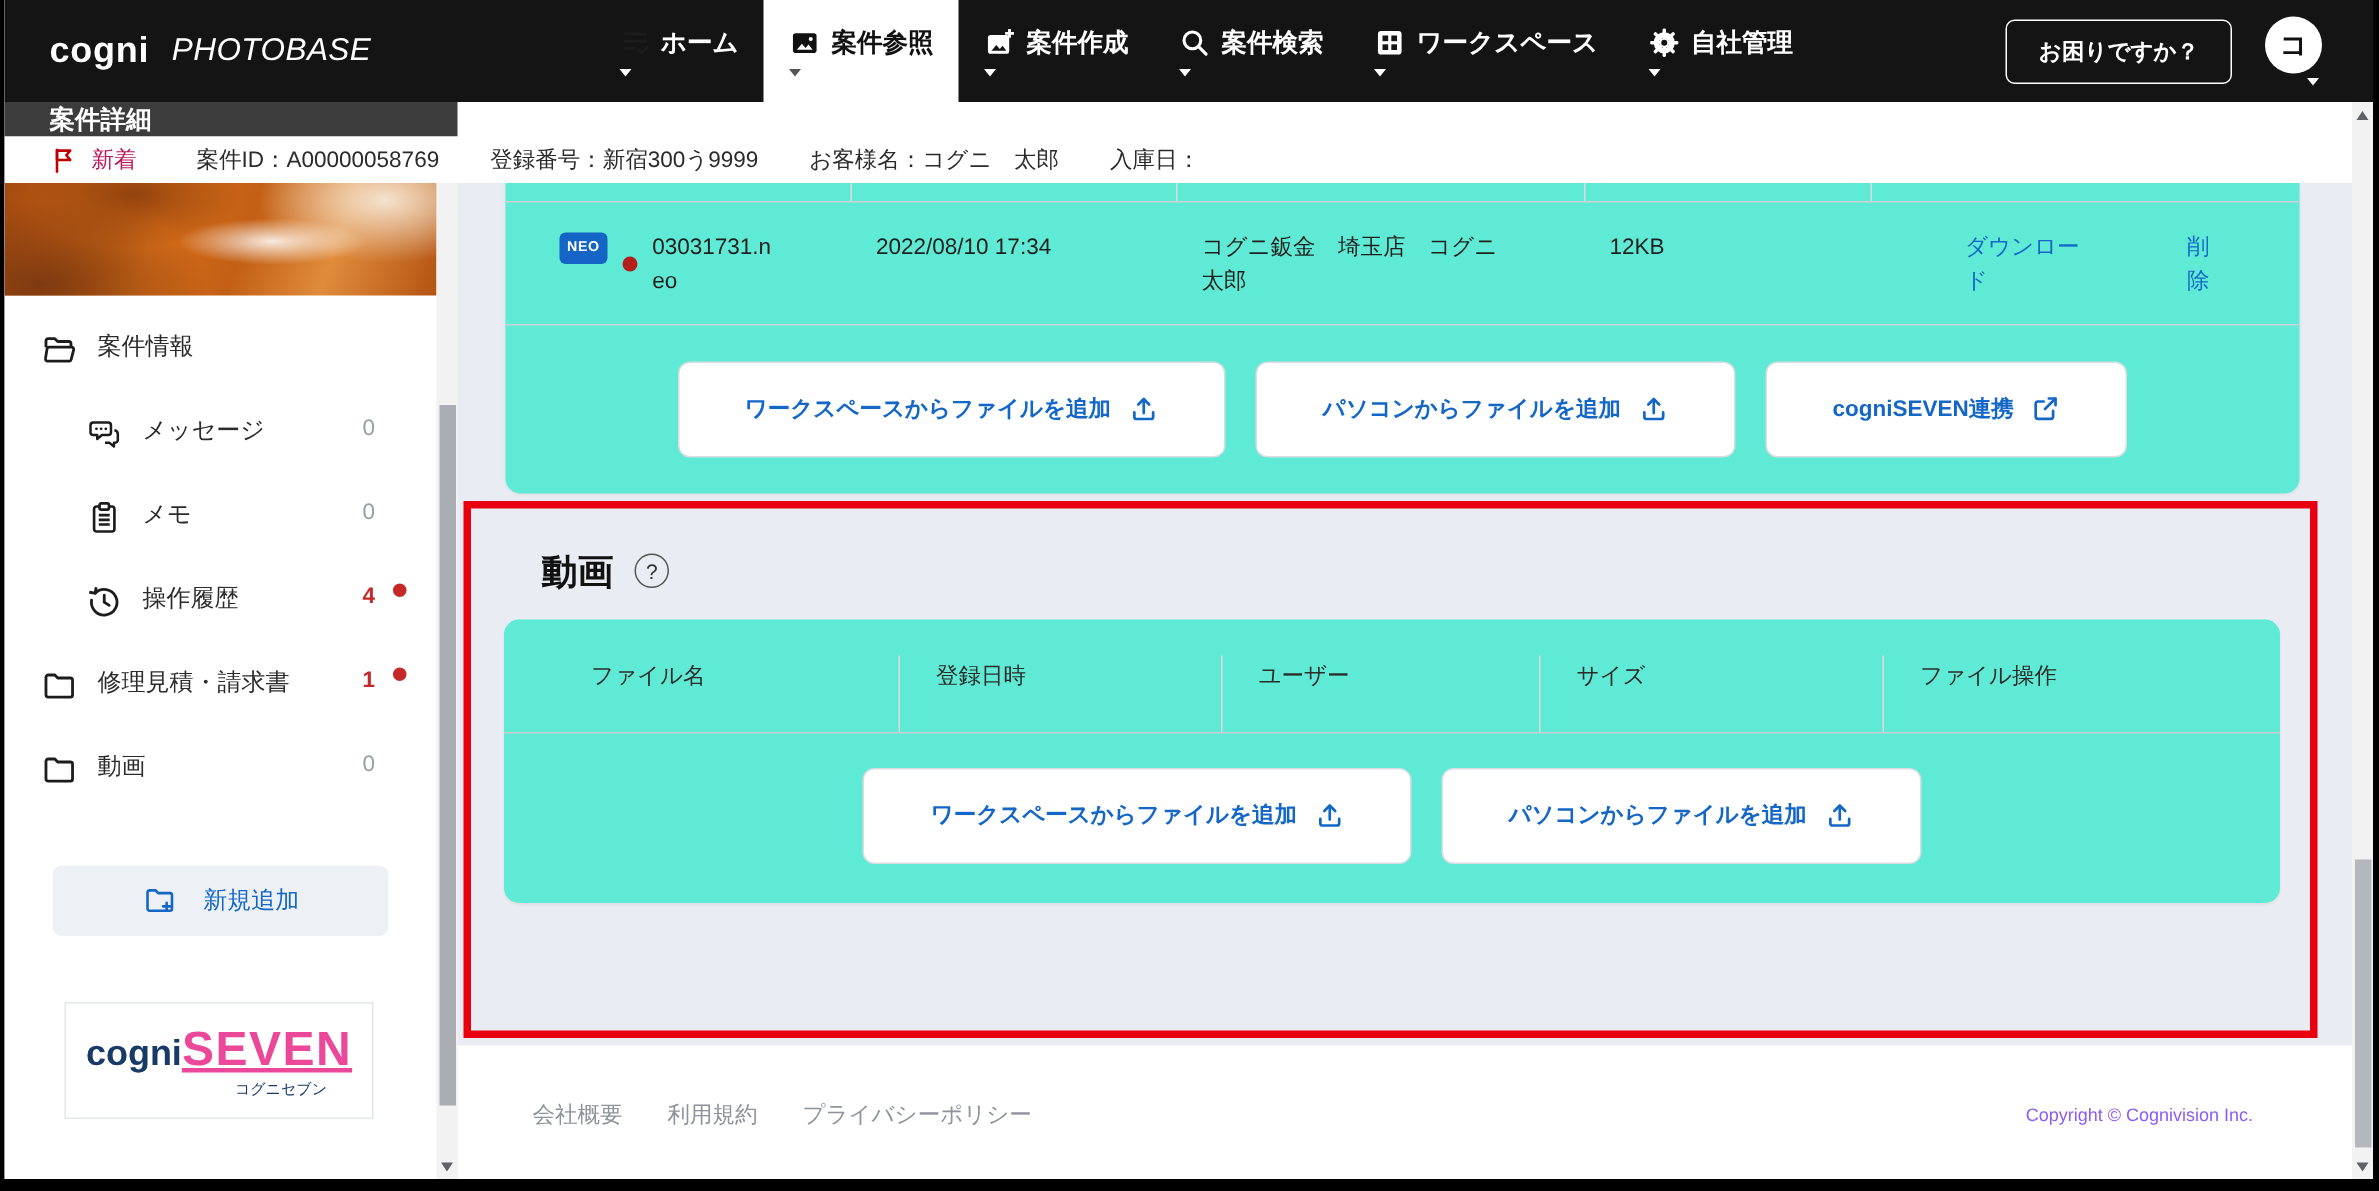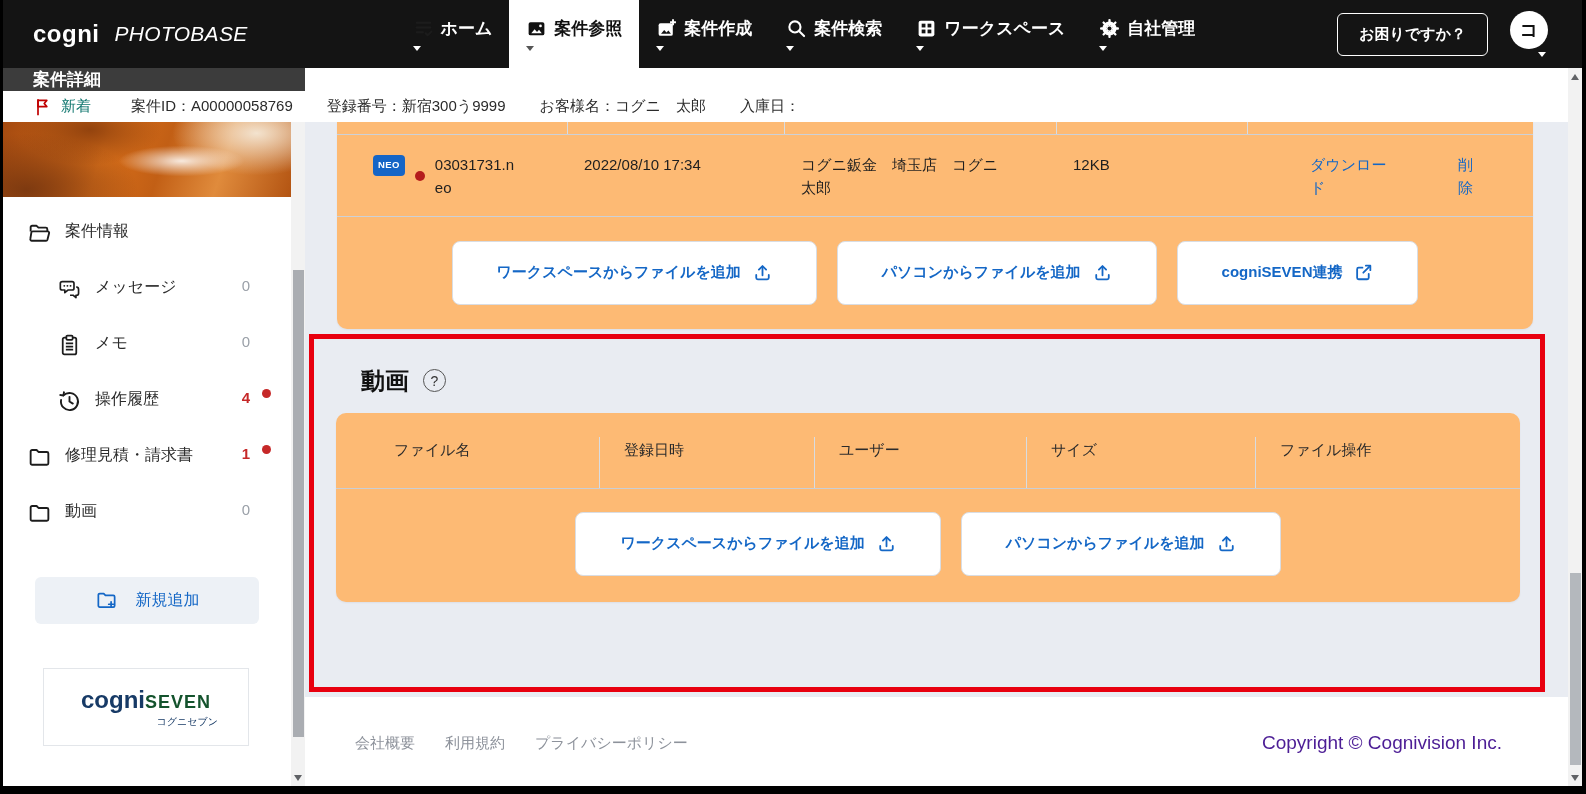--- a/index.html
+++ b/index.html
@@ -32,21 +32,21 @@
   .avatar-caret { width:0; height:0; border-left:4px solid transparent; border-right:4px solid transparent;
                   border-top:5px solid #fff; margin:3px 2px 0 0; }
 
   
   .subrow { height:54px; display:flex;flex-direction:column; }
   .side-head { width:302px; background:#3c3c3c; color:#fff; font-weight:700; font-size:17px;
                display:flex; align-items:center; padding-left:30px; flex:none; }
   .casebar { flex:1; background:#fff; display:flex; align-items:center; padding-left:30px;
              font-size:15px; color:#2b2b2b; }
   .flag-ic { display:flex; margin-right:8px; }
-  .newtag { color:#0f766e; margin-right:40px; }
+  .newtag { color:#be185d; margin-right:40px; }
   .cfield { margin-right:34px; white-space:nowrap; }
 
   
   .content { position:relative; display:flex; height:664px; }
   .sidebar { width:288px; background:#fff; flex:none; }
   .car-photo { height:75px;
     background:
       radial-gradient(90px 22px at 62% 52%, rgba(255,255,255,.85), rgba(255,255,255,0) 70%),
       radial-gradient(140px 70px at 88% 15%, #f3e3cf, rgba(243,227,207,0) 60%),
       radial-gradient(160px 80px at 8% 90%, #7e3a10, rgba(126,58,16,0) 70%),
@@ -61,37 +61,37 @@
   .mi-count.alert { color:#c62828; font-weight:700; }
   .mi-dot { width:9px; height:9px; border-radius:50%; background:#c62828; margin-left:12px; visibility:hidden; flex:none; }
   .mi-dot.show { visibility:visible; }
   .add-btn { margin:20px 0 0 32px; width:224px; height:47px; background:#edf1f6; border:none; border-radius:6px;
              color:#1467c6; font-size:16px; display:flex; align-items:center; justify-content:center; gap:18px;
              font-family:inherit; cursor:pointer; }
   .seven-box { margin:44px 0 0 40px; width:206px; height:78px; background:#fff; border:1px solid #e3e6ea;
                display:flex; flex-direction:column; align-items:center; justify-content:center; cursor:pointer; }
   .seven-line { display:flex; align-items:baseline; }
   .s-cogni { font-weight:700; font-size:24px; color:#173a66; }
-  .s-seven { font-weight:700; font-size:18px; color:#14532d; letter-spacing:1px; }
+  .s-seven { font-weight:700; font-size:32px; color:#ec4899; letter-spacing:1px;text-decoration:underline; }
   .s-kana { font-size:10px; color:#173a66; align-self:flex-end; margin:1px 30px 0 0; }
 
   
   .sb { position:absolute; width:14px; background:#f2f2f2; z-index:5; }
   .sb-side { left:288px; top:0; bottom:0; }
   .sb-main { right:0; top:-54px; bottom:0; }
   .sb-thumb { position:absolute; left:1.5px; width:11px; background:#aaadb2; }
   .sb-side .sb-thumb { top:148px; height:467px; }
   .sb-main .sb-thumb { top:505px; height:192px; background:#b4b8bd; }
   .tri { position:absolute; left:3px; width:0; height:0; border-left:4px solid transparent; border-right:4px solid transparent; }
   .tri-up { top:6px; border-bottom:6px solid #606266; }
   .tri-down { bottom:5px; border-top:6px solid #606266; }
 
   
   .main { flex:1; margin-left:14px; margin-right:14px; background:#e9ecf2; overflow:hidden; }
-  .card { background:#fdba74; box-shadow:0 1px 2px rgba(30,40,60,.06); }
+  .card { background:#5eead4; box-shadow:0 1px 2px rgba(30,40,60,.06); }
   .files-card { margin:0 35px 0 32px; border-radius:0 0 10px 10px; overflow:hidden; }
   .grid-f { display:grid; grid-template-columns:231px 217px 272px 191px 1fr; }
   .thead-clip { height:13px; border-bottom:1px solid #ccd1d8; }
   .thead-clip > div { border-right:1px solid #d8dce1; }
   .thead-clip > div:last-child { border-right:none; }
   .frow { border-bottom:1px solid #ccd1d8; padding:18px 0 16px; }
   .fc { padding-left:16px; font-size:15px; color:#1f1f1f; line-height:1.55; }
   .fc1 { padding-left:36px; display:flex; align-items:center; gap:10px; }
   .neo { align-self:flex-start; margin-top:2px; background:#1565c6; color:#fff; font-size:9.5px; font-weight:700;
          padding:3px 5px; border-radius:4px; letter-spacing:.4px; }
@@ -118,21 +118,21 @@
   .hc { display:flex; align-items:center; padding-left:24px; font-size:15px; color:#2b2b2b; position:relative; }
   .hc1 { padding-left:58px; }
   .vhead .hc:not(:last-child)::after { content:""; position:absolute; right:0; top:24px; bottom:0; width:1px; background:#d8dce1; }
   .vbtnrow { display:flex; justify-content:center; align-items:center; gap:20px; padding:23px 0 26px; }
 
   
   .footer-block { margin-top:5px; height:93px; background:#fff; display:flex; align-items:center;
                   justify-content:space-between; padding:0 66px 0 50px; }
   .flinks { display:flex; gap:30px; font-size:15px; color:#8d929b; }
   .flinks span { cursor:pointer; }
-  .copyright { font-size:19px; color:#4c1d95; }
+  .copyright { font-size:12px; color:#8b5cf6; }
 </style>
 </head>
 <body>
 
 <div class="frame">
 
   <header class="topnav">
     <div class="logo">
       <span class="logo-cogni">cogni</span>
       <span class="logo-photobase">PHOTOBASE</span>

